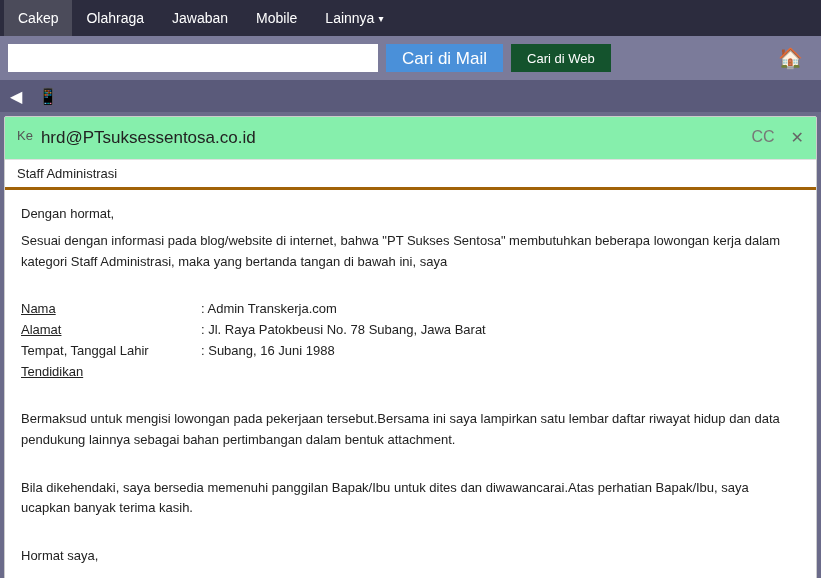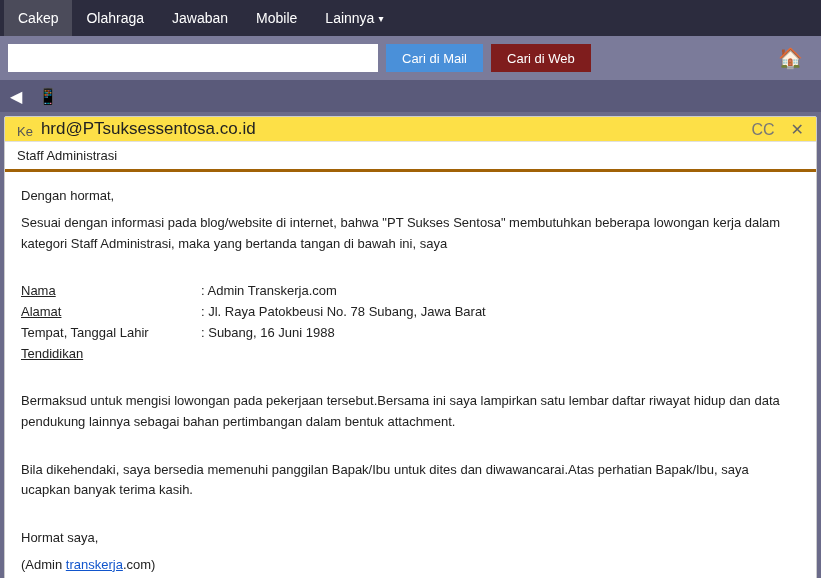--- a/index.html
+++ b/index.html
@@ -43,24 +43,24 @@
       font-size: 13px;
       outline: none;
     }
     .btn-search-mail {
       background: #4a90d9;
       color: white;
       border: none;
       padding: 5px 16px;
       height: 28px;
       cursor: pointer;
-      font-size: 13px;
+      font-size: 17px;
     }
     .btn-search-web {
-      background: #7f1d1d;
+      background: #14532d;
       color: white;
       border: none;
       padding: 5px 16px;
       height: 28px;
       cursor: pointer;
       font-size: 13px;
     }
     .home-icon-wrap {
       margin-left: auto;
       color: white;
@@ -87,24 +87,24 @@
     
     .email-compose {
       background: #f5f5f5;
       margin: 4px 4px 0 4px;
       border: 1px solid #ccc;
       border-radius: 2px;
     }
 
     .email-header-row {
       display: flex;
-      align-items: flex-end;
-      padding: 2px 12px;
+      align-items: flex-start;
+      padding: 11px 12px;
       border-bottom: 1px solid #e0e0e0;
-      background: #fde047;
+      background: #86efac;
       position: relative;
     }
     .email-to-label {
       font-size: 13px;
       color: #555;
       margin-right: 8px;
       font-weight: normal;
     }
     .email-to-value {
       font-size: 17px;

